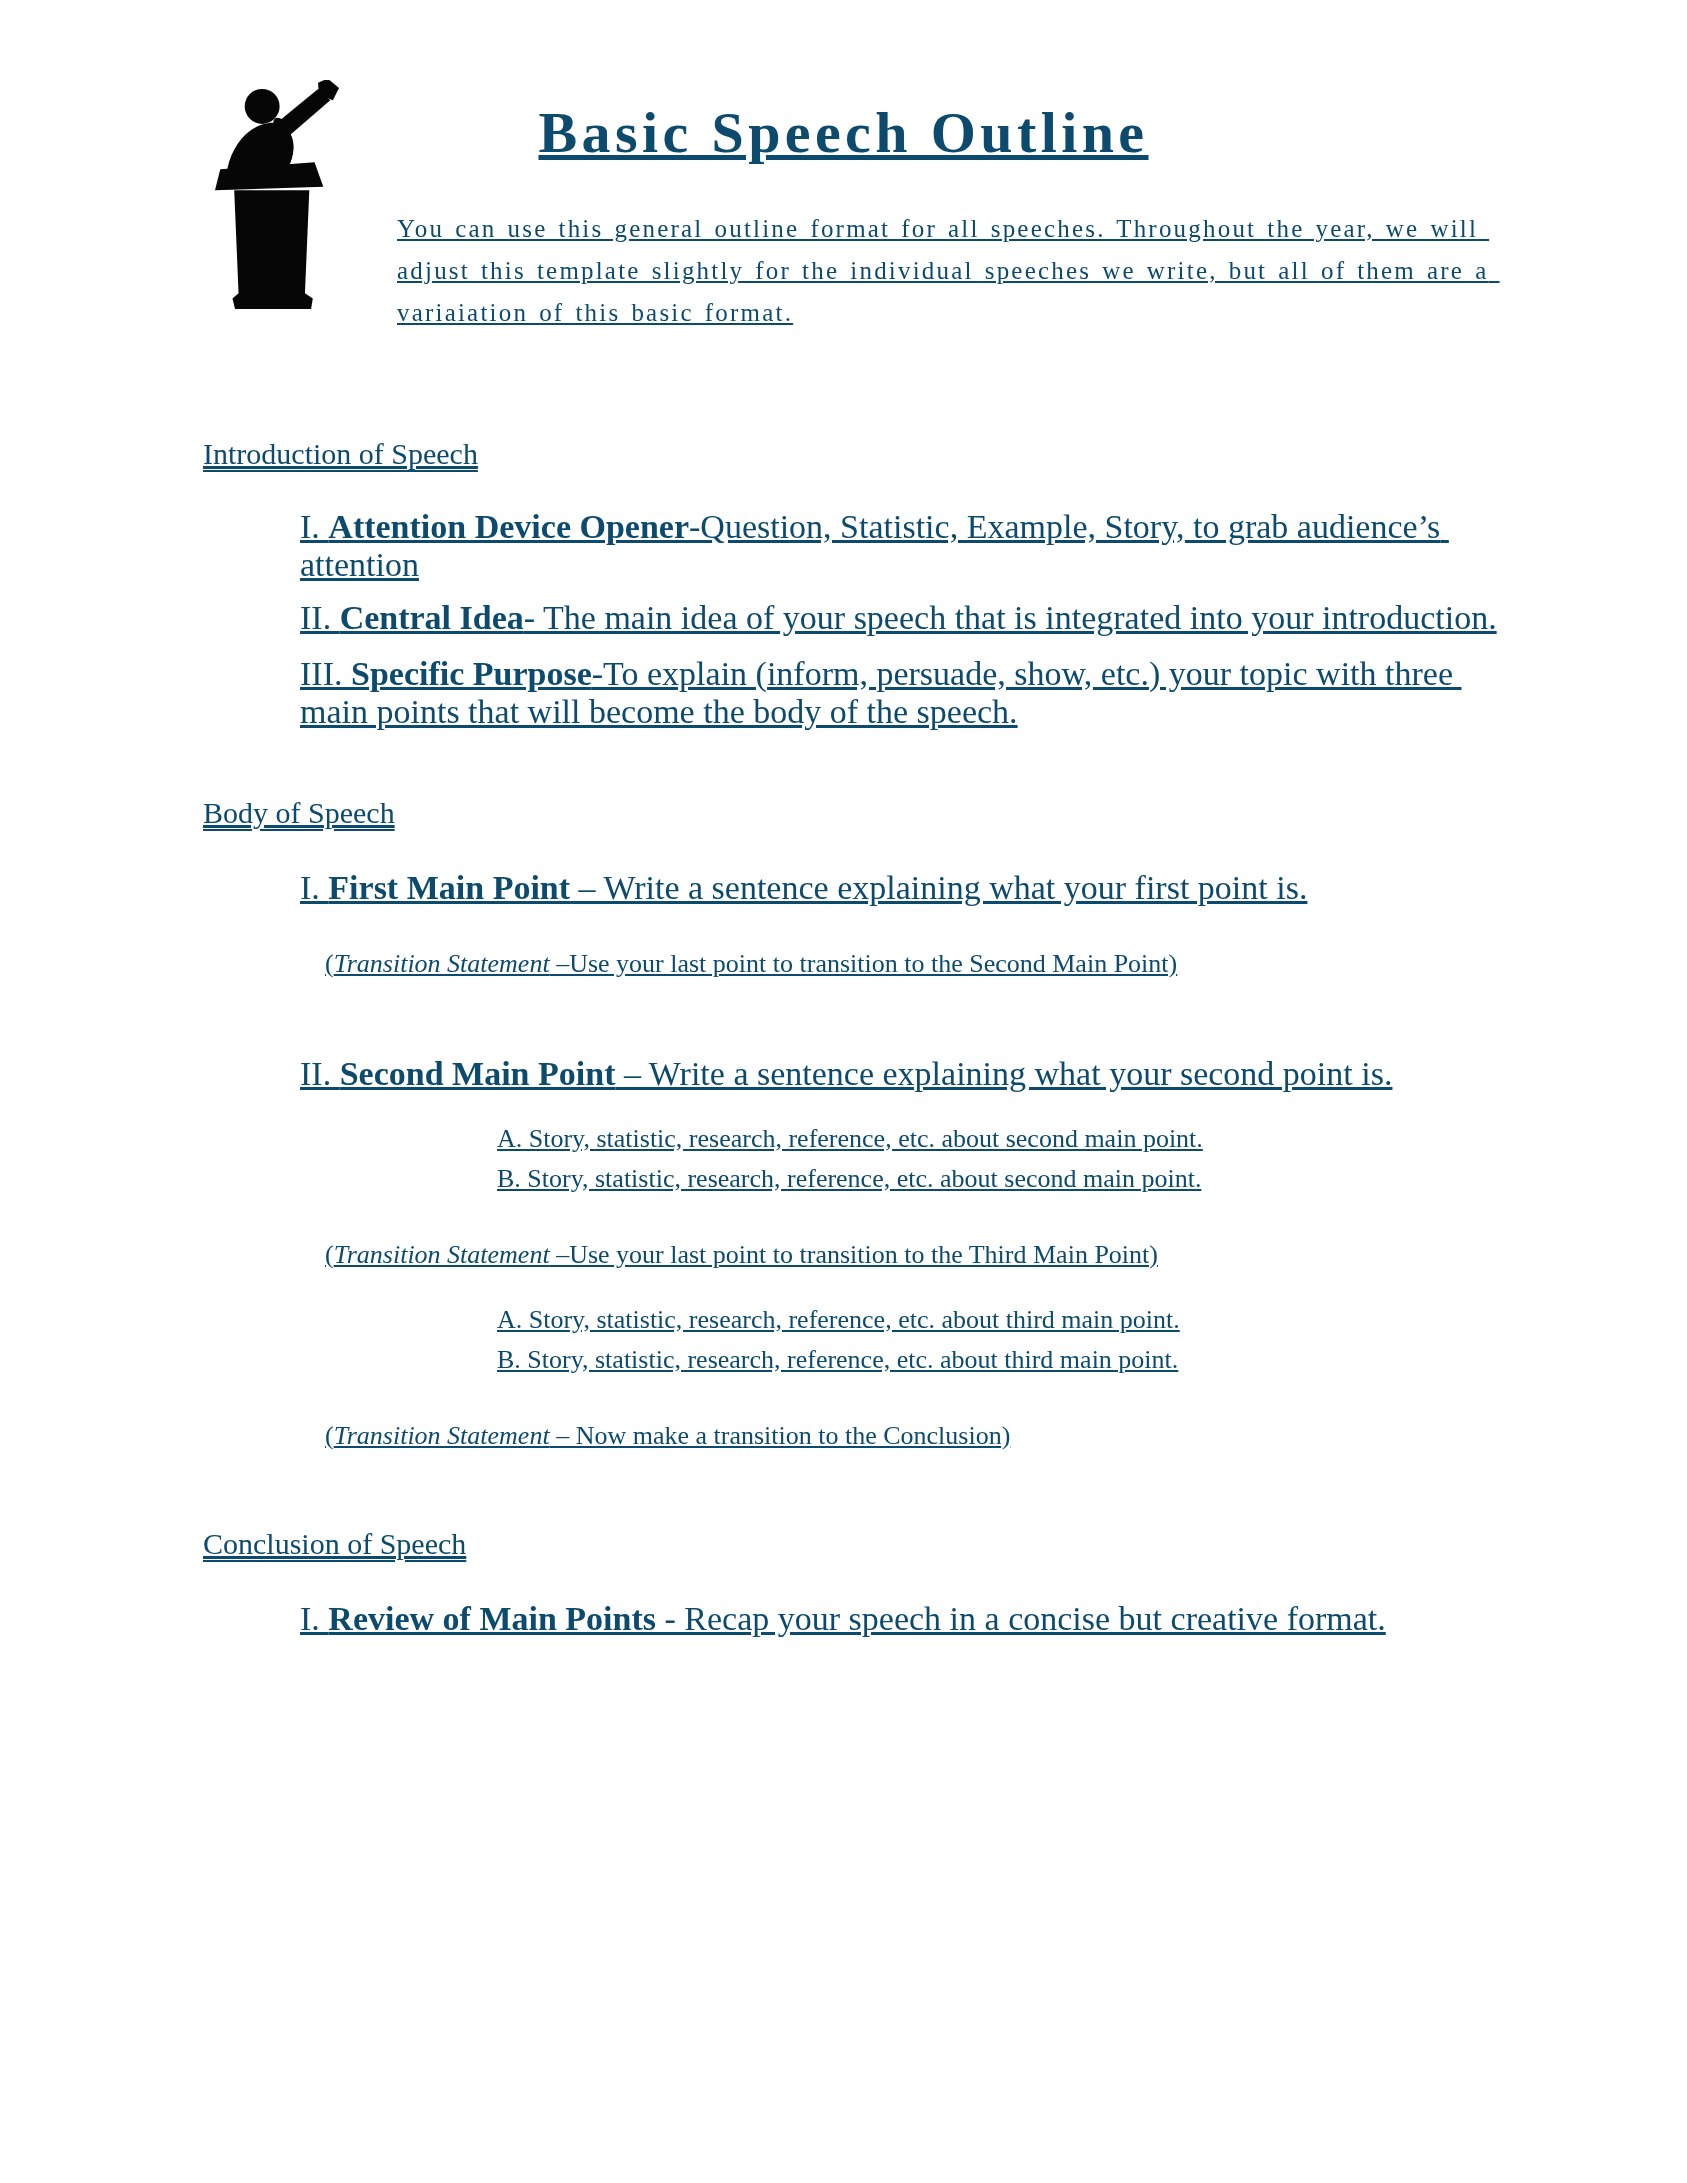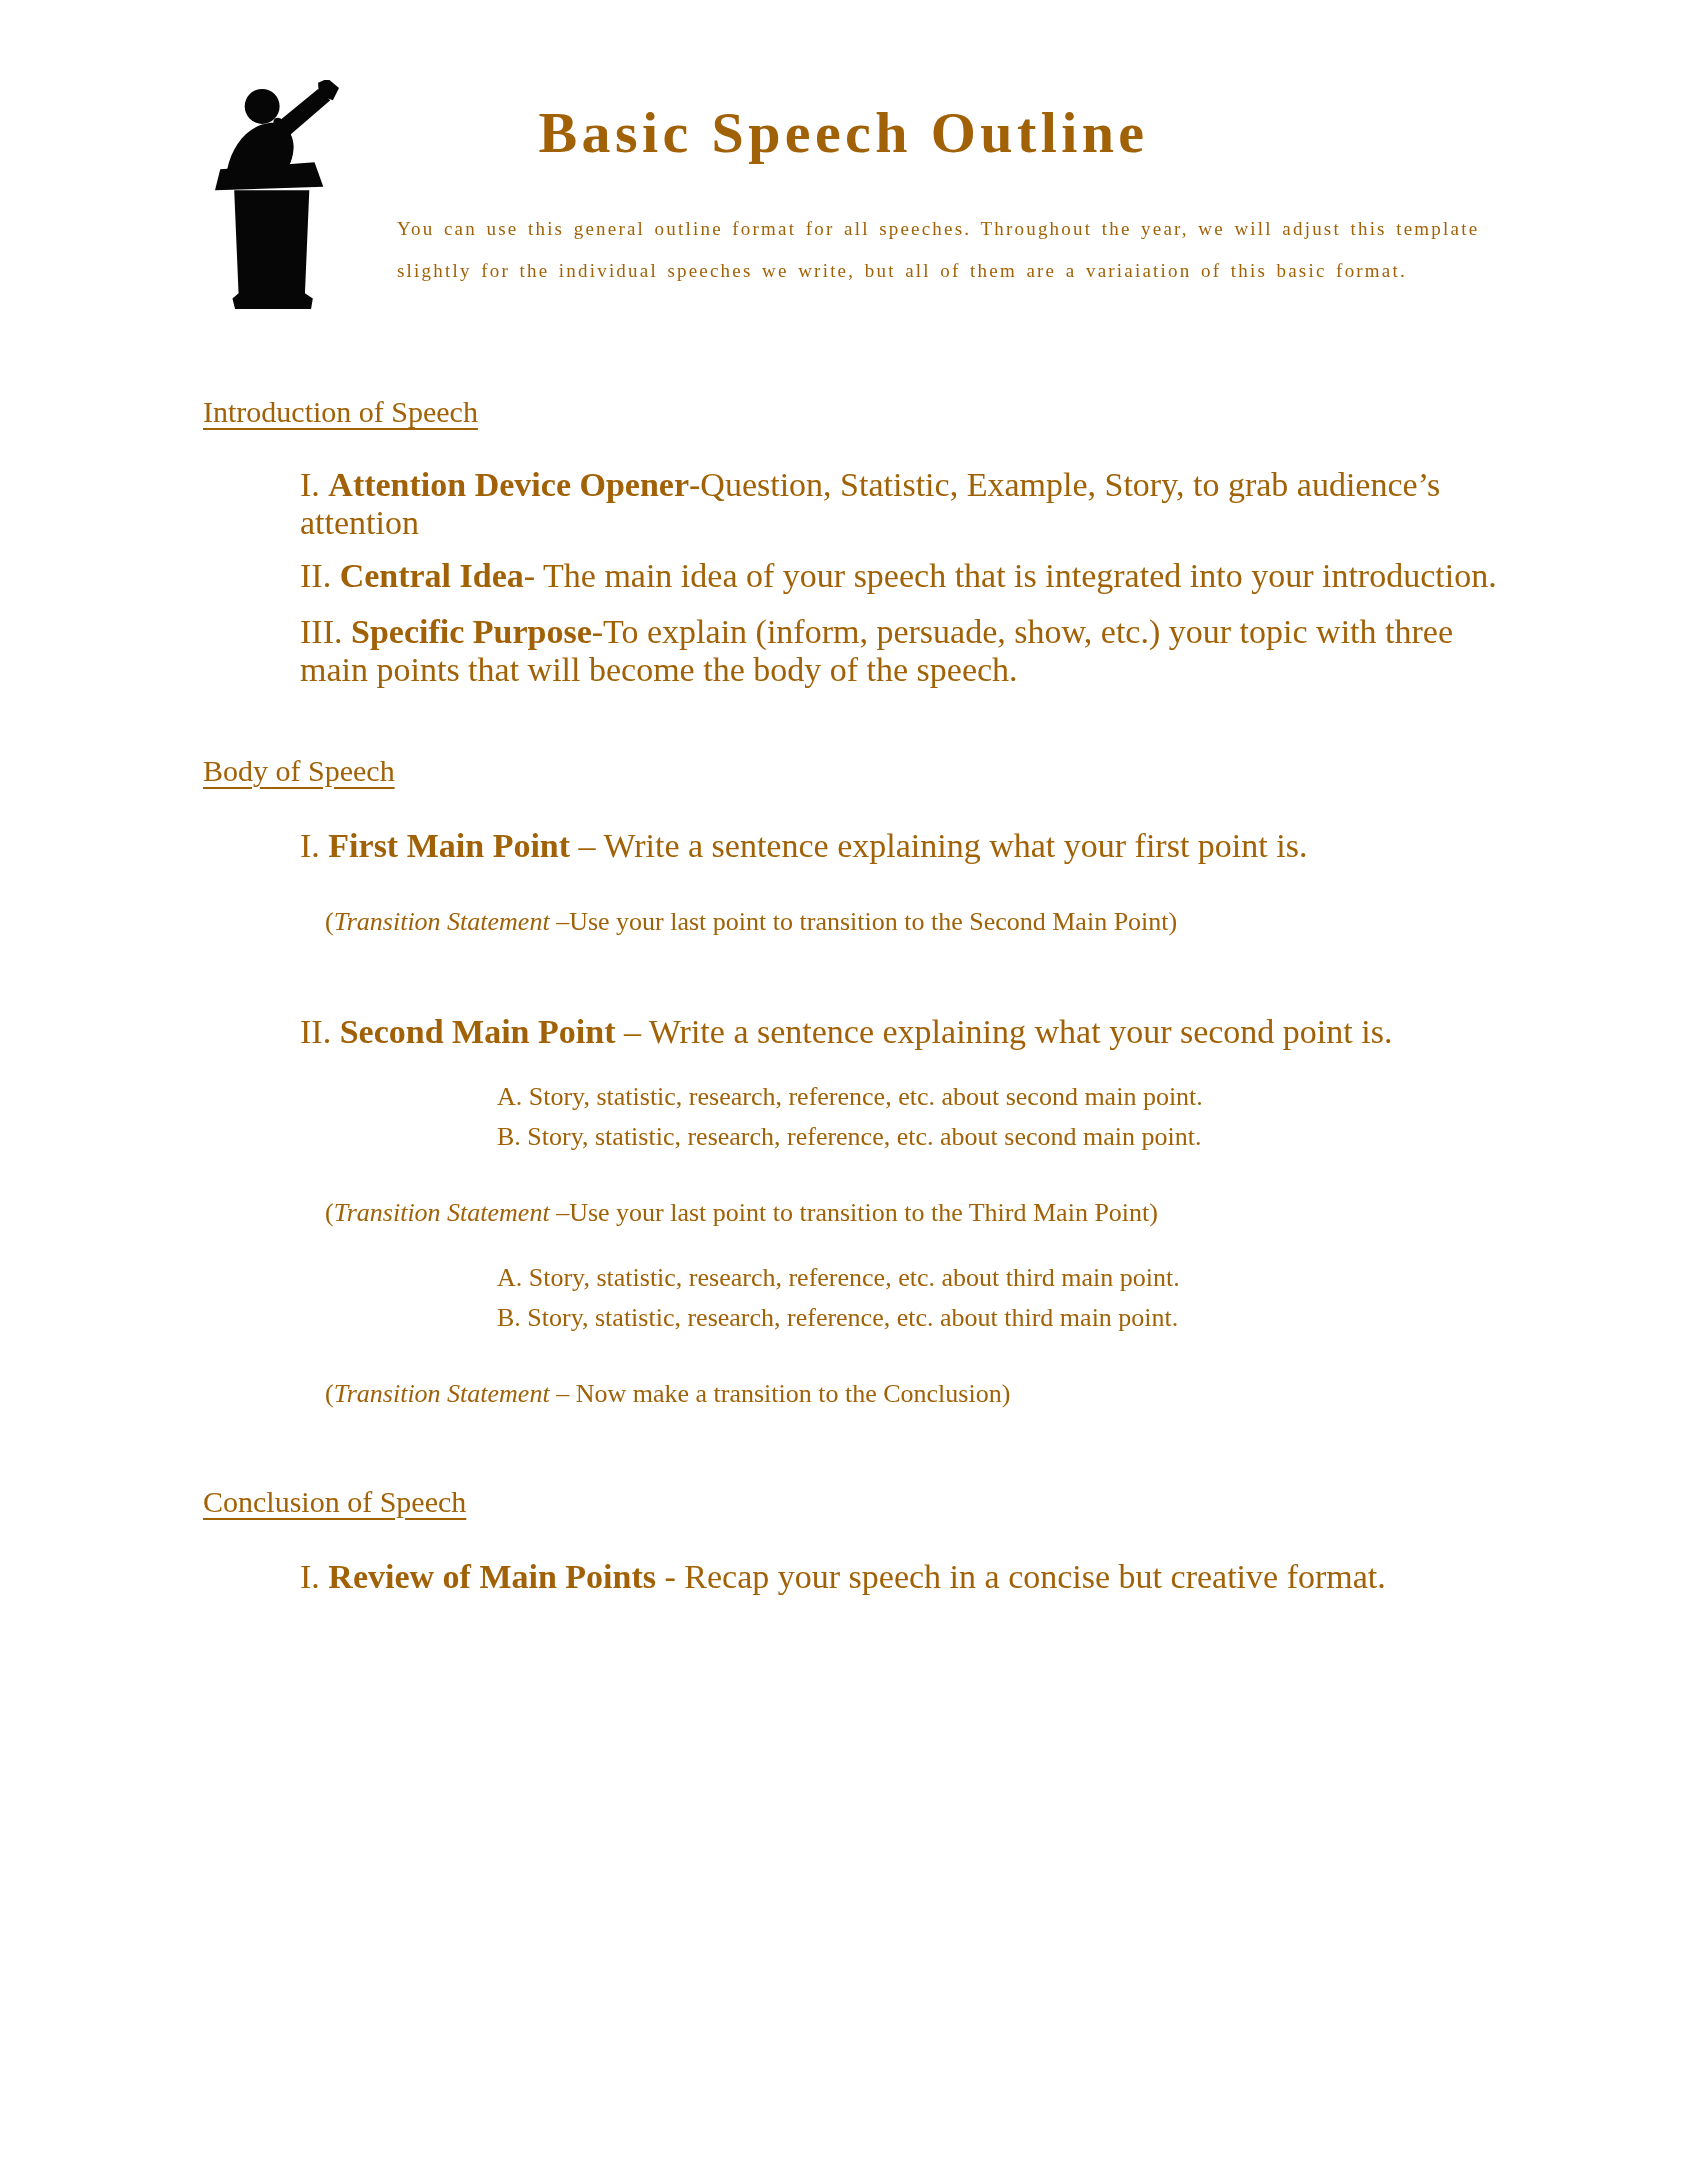--- a/index.html
+++ b/index.html
@@ -2,22 +2,23 @@
 <html style="font-size:14px"><head>
 <meta charset="utf-8">
 <style>
   html,body { margin:0; padding:0; background:#ffffff; }
   .page {
     position: relative;
     width: 1687px;
     height: 1944px;
     background: #ffffff;
     font-family: "Liberation Serif", "DejaVu Serif", serif;
-    color: #a16207;
+    color: #0c4a6e;
     overflow: hidden;
+    text-decoration: underline;
   }
   .page * { margin:0; padding:0; }
 
   .speaker-icon {
     position: absolute;
     left: 208px;
     top: 80px;
     width: 131px;
     height: 245px;
   }
@@ -29,21 +30,21 @@
     line-height: 70px;
     font-weight: 700;
     letter-spacing: 4.4px;
     white-space: pre-wrap;
   }
 
   .intro-par {
     margin-top: 40px;
     margin-left: 397px;
     width: 1109px;
-    font-size: 19px;
+    font-size: 25px;
     line-height: 42px;
     letter-spacing: 2.2px;
     word-spacing: 2.6px;
     white-space: pre-wrap;
   }
 
   .content { padding-left: 203px; padding-right: 88px; }
 
   .sec-heading {
     font-size: 30px;

